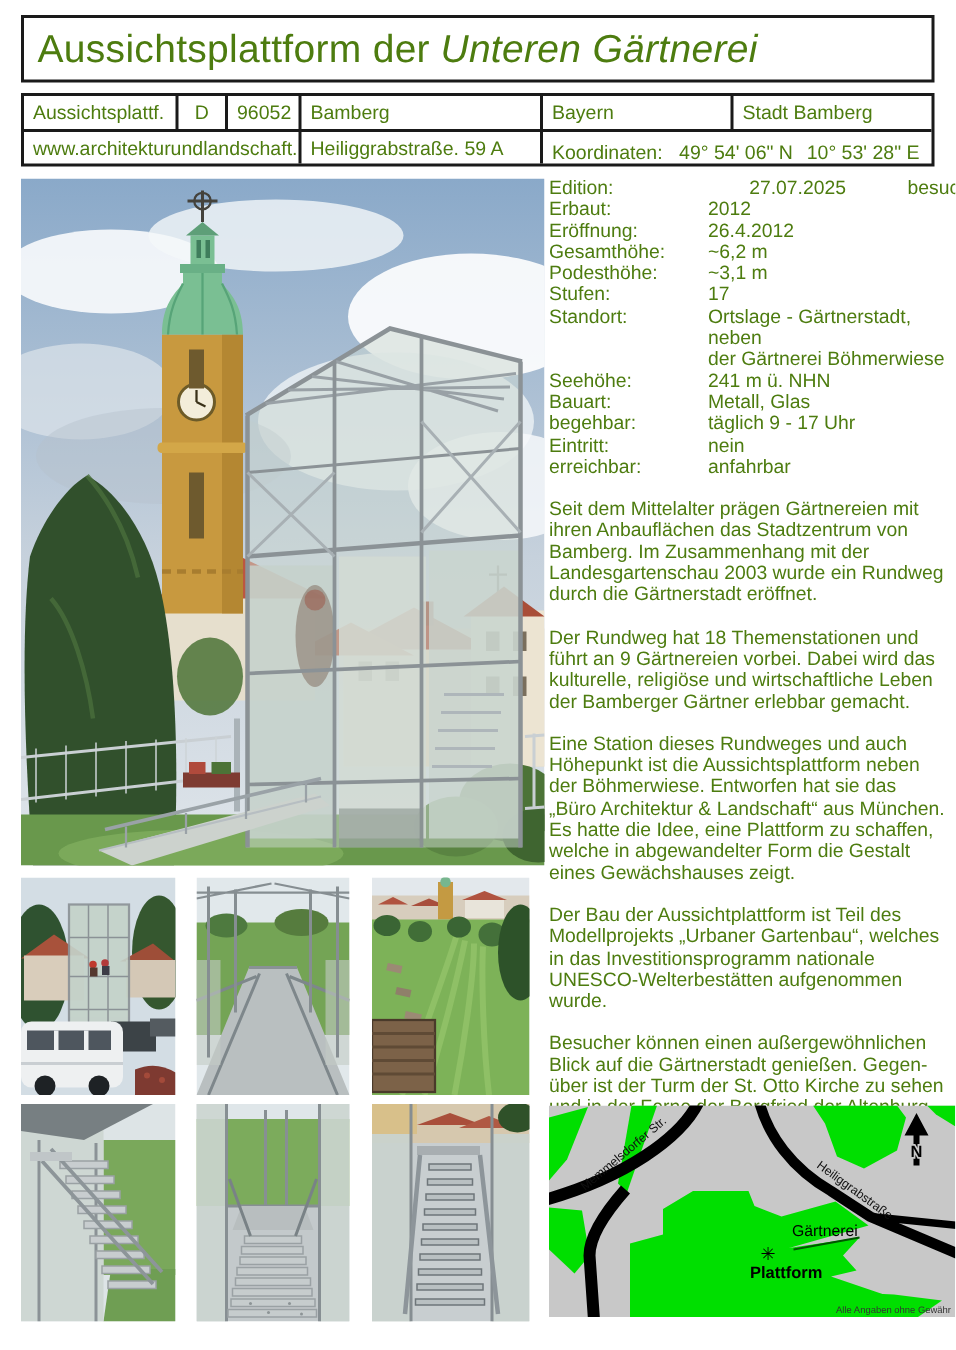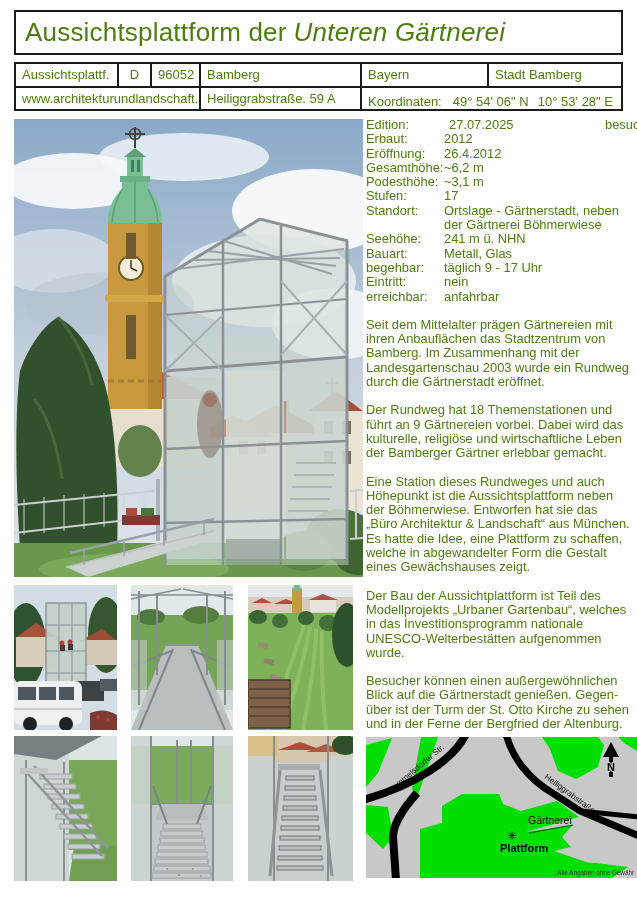--- a/index.html
+++ b/index.html
@@ -26,23 +26,23 @@
   .w4{width:161px;flex:none}.w5{width:127px;flex:none}.wf{flex:1}
   .w12{width:185px;flex:none}
   .coords{font-size:13px;align-items:flex-end;}
   .coords .cl{margin-right:11px;}
   .coords .ce{margin-left:auto;margin-right:8px;}
 
   
   .right-col{left:366px;top:118px;width:264px;font-size:12.9px;line-height:14.3px;}
   .edition{display:flex;white-space:nowrap;gap:41px;}
   .edition .e1{width:42px;flex:none;}
-  .edition .e2{width:115px;flex:none;}
+  .edition .e2{width:115px;flex:none;text-align:right;}
   .edition .e3{margin-right:6px;}
-  .frow{display:flex;}
+  .frow{display:flex;gap:28px;}
   .frow .lbl{width:78px;flex:none;}
   .frow .val{white-space:pre-line;flex:1;}
   .paras p{margin:14px 0 0 0;}
 
   
   .photo-main{left:14px;top:119px;width:349px;height:458px;}
   .pA1{left:14px;top:585px;width:103px;height:145px;}
   .pB1{left:131px;top:585px;width:102px;height:145px;}
   .pC1{left:248px;top:585px;width:105px;height:145px;}
   .pA2{left:14px;top:736px;width:103px;height:145px;}

